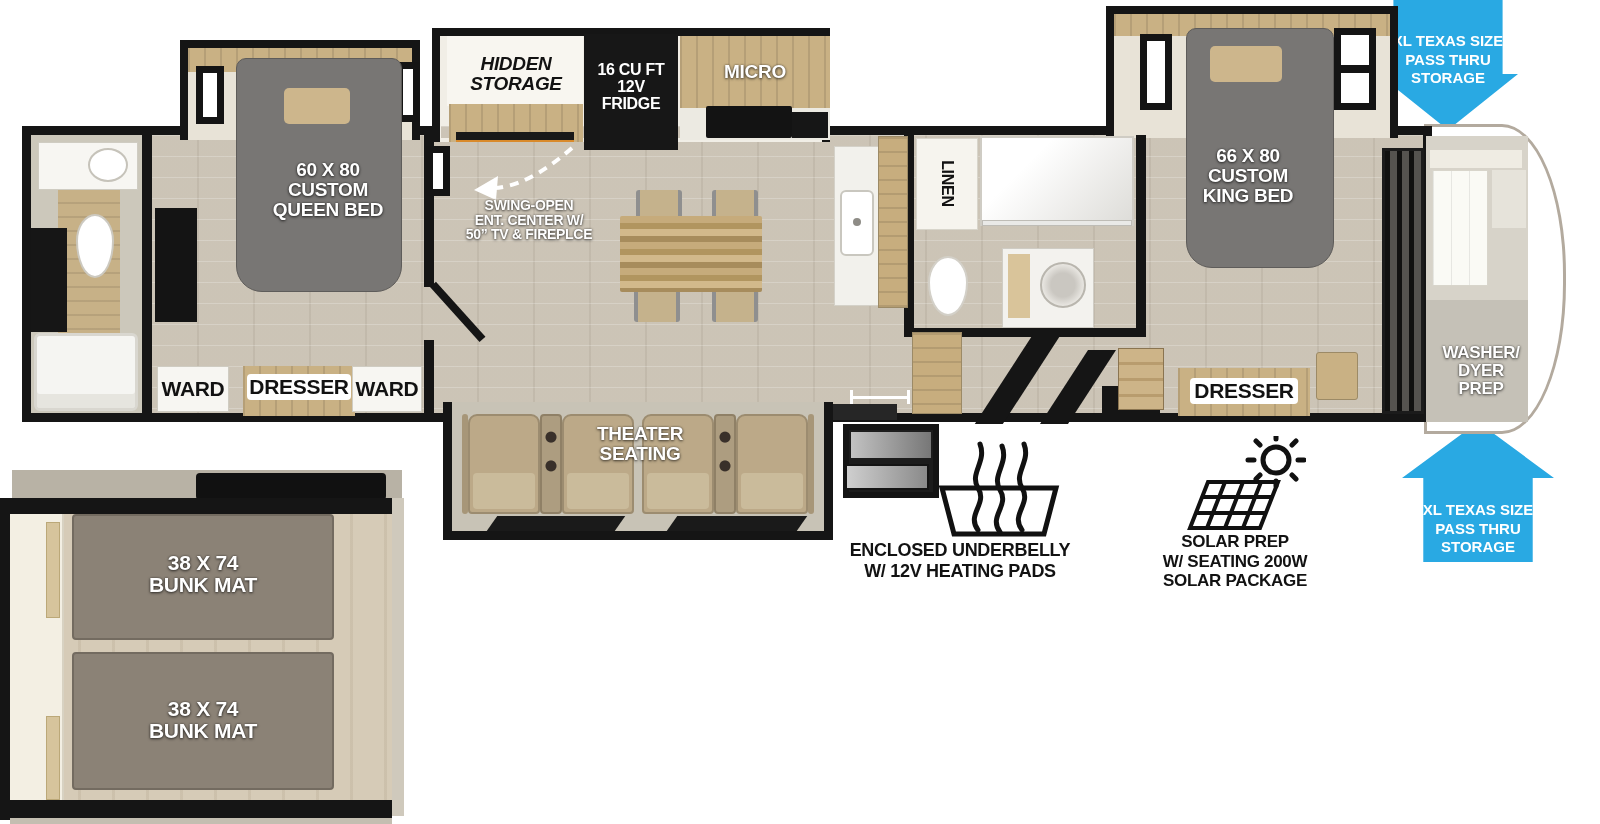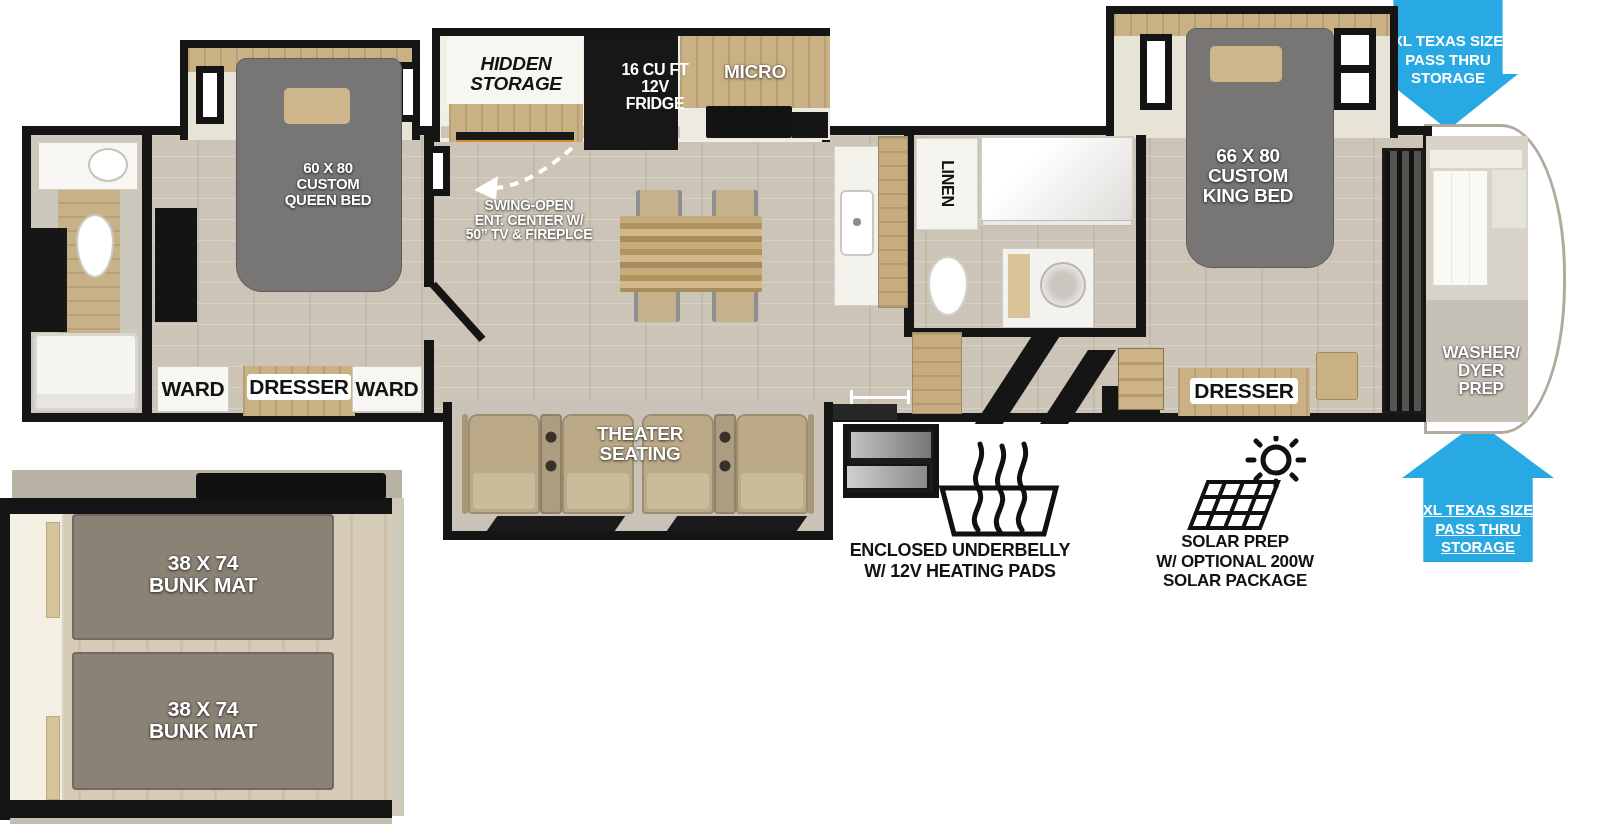--- a/index.html
+++ b/index.html
@@ -50,33 +50,33 @@
 DYER
 PREP</div>
 
   <div class="slide" style="left:180px;top:40px;width:240px;height:100px;z-index:2;"></div>
   <div class="abs woodT" style="left:188px;top:48px;width:224px;height:24px;z-index:3;"></div>
   <div class="win" style="left:196px;top:66px;width:28px;height:58px;z-index:4;"></div>
   <div class="win" style="left:396px;top:62px;width:24px;height:60px;z-index:4;"></div>
   <div class="abs" style="left:236px;top:58px;width:166px;height:234px;background:#787674;border:1px solid #5e5c5a;
               border-radius:10px 10px 26px 26px;z-index:5;"></div>
   <div class="abs" style="left:284px;top:88px;width:66px;height:36px;background:#cdb68c;border-radius:5px;z-index:6;"></div>
-  <div class="lbl lblW" style="left:253px;top:160px;width:150px;font-size:15px;z-index:7;">60 X 80
+  <div class="lbl lblW" style="left:253px;top:160px;width:150px;font-size:19px;z-index:7;">60 X 80
 CUSTOM
 QUEEN BED</div>
 
   <div class="slide" style="left:432px;top:28px;width:398px;height:114px;background:#f1eee6;z-index:2;"></div>
   <div class="abs plank" style="left:441px;top:126px;width:380px;height:12px;z-index:3;"></div>
   <div class="abs" style="left:447px;top:36px;width:136px;height:70px;background:#f8f6f0;z-index:3;"></div>
   <div class="lbl lblB" style="left:446px;top:54px;width:140px;font-size:19px;z-index:7;font-style:italic;">HIDDEN
 STORAGE</div>
   <div class="abs woodT" style="left:449px;top:104px;width:134px;height:38px;z-index:4;"></div>
   <div class="abs" style="left:456px;top:132px;width:118px;height:8px;background:#191919;box-shadow:0 2px 0 #d98a2b;z-index:5;"></div>
   <div class="abs" style="left:584px;top:34px;width:94px;height:116px;background:#171717;z-index:4;"></div>
-  <div class="lbl lblW" style="left:610px;top:62px;width:90px;font-size:16px;text-shadow:none;z-index:7;text-align:center;">16 CU FT
+  <div class="lbl lblW" style="left:586px;top:62px;width:90px;font-size:16px;text-shadow:none;z-index:7;text-align:center;">16 CU FT
 12V
 FRIDGE</div>
   <div class="abs woodT" style="left:680px;top:36px;width:150px;height:72px;z-index:3;"></div>
   <div class="lbl lblW" style="left:690px;top:62px;width:130px;font-size:19px;z-index:7;">MICRO</div>
   <div class="abs" style="left:680px;top:108px;width:150px;height:32px;background:#eceae2;z-index:3;"></div>
   <div class="abs" style="left:706px;top:106px;width:86px;height:32px;background:#131313;border-radius:2px;z-index:4;"></div>
   <div class="abs" style="left:792px;top:112px;width:36px;height:26px;background:#161616;z-index:4;"></div>
 
   <div class="slide" style="left:1106px;top:6px;width:292px;height:132px;z-index:2;"></div>
   <div class="abs woodT" style="left:1114px;top:14px;width:276px;height:22px;z-index:3;"></div>
@@ -194,21 +194,21 @@
   <div class="abs" style="left:1382px;top:148px;width:42px;height:266px;border:3px solid #1b1b1b;z-index:4;
               background-color:#55534f;background-image:repeating-linear-gradient(90deg,rgba(0,0,0,.8) 0 5px,rgba(0,0,0,0) 5px 12px);"></div>
 
   <div class="arrow" style="left:1378px;top:0;width:140px;height:130px;font-size:15px;padding-top:13px;
               clip-path:polygon(11% 0,89% 0,89% 57%,100% 57%,50% 100%,0 57%,11% 57%);">
     <span>XL TEXAS SIZE
 PASS THRU
 STORAGE</span>
   </div>
   <div class="arrow" style="left:1402px;top:422px;width:152px;height:140px;font-size:15px;padding-top:60px;
-              clip-path:polygon(50% 0,100% 40%,86% 40%,86% 100%,14% 100%,14% 40%,0 40%);text-decoration:underline;">
+              clip-path:polygon(50% 0,100% 40%,86% 40%,86% 100%,14% 100%,14% 40%,0 40%);">
     <span>XL TEXAS SIZE
 PASS THRU
 STORAGE</span>
   </div>
 
   <svg class="abs" style="left:938px;top:436px;width:122px;height:102px;" viewBox="0 0 122 102">
     <path d="M16,98 L106,98 L118,52 L4,52 Z" fill="none" stroke="#111" stroke-width="5" stroke-linejoin="miter"></path>
     <path d="M40,94 C28,78 50,68 40,52 C31,37 49,26 42,8" fill="none" stroke="#111" stroke-width="5" stroke-linecap="round"></path>
     <path d="M62,96 C50,80 72,70 62,54 C53,39 71,28 64,10" fill="none" stroke="#111" stroke-width="5" stroke-linecap="round"></path>
     <path d="M84,94 C72,78 94,68 84,52 C75,37 93,26 86,8" fill="none" stroke="#111" stroke-width="5" stroke-linecap="round"></path>
@@ -219,21 +219,21 @@
   <svg class="abs" style="left:1180px;top:436px;width:126px;height:100px;" viewBox="0 0 126 100">
     <path d="M10,92 L80,92 L98,46 L28,46 Z" fill="none" stroke="#111" stroke-width="4"></path>
     <path d="M45,46 L27,92 M63,46 L45,92 M81,46 L63,92" stroke="#111" stroke-width="4"></path>
     <path d="M22,61 L92,61 M16,77 L86,77" stroke="#111" stroke-width="4"></path>
     <circle cx="96" cy="24" r="13" fill="none" stroke="#111" stroke-width="5"></circle>
     <g stroke="#111" stroke-width="5" stroke-linecap="round">
       <path d="M96,3 L96,-2 M112,9 L116,5 M118,24 L124,24 M112,39 L116,43 M80,9 L76,5 M74,24 L68,24 M96,45 L96,50 M80,39 L76,43"></path>
     </g>
   </svg>
   <div class="lbl lblB" style="left:1110px;top:532px;width:250px;font-size:17px;line-height:1.15;">SOLAR PREP
-W/ OPTIONAL 200W
+W/ SEATING 200W
 SOLAR PACKAGE</div>
 
   <div class="abs" style="left:12px;top:470px;width:390px;height:30px;background:#b8b2a5;"></div>
   <div class="abs" style="left:196px;top:473px;width:190px;height:27px;background:#111;border-radius:4px;"></div>
   <div class="wall" style="left:0;top:498px;width:392px;height:16px;"></div>
   <div class="wall" style="left:0;top:498px;width:10px;height:322px;"></div>
   <div class="abs" style="left:10px;top:514px;width:382px;height:288px;background-color:#d6cbb7;
               background-image:repeating-linear-gradient(90deg,rgba(120,100,70,.10) 0 3px,rgba(0,0,0,0) 3px 34px);"></div>
   <div class="abs" style="left:392px;top:498px;width:12px;height:318px;background:#cfc9bc;"></div>
   <div class="abs" style="left:10px;top:514px;width:54px;height:288px;background:#f3efe3;border-right:2px solid #d8d2c2;"></div>

